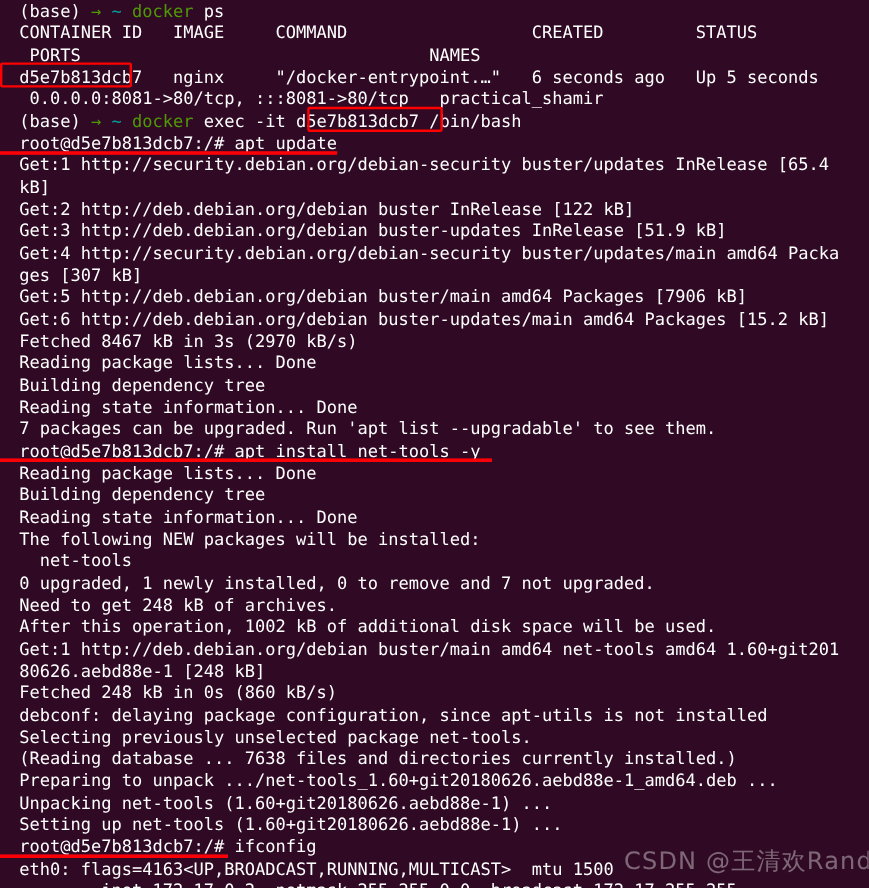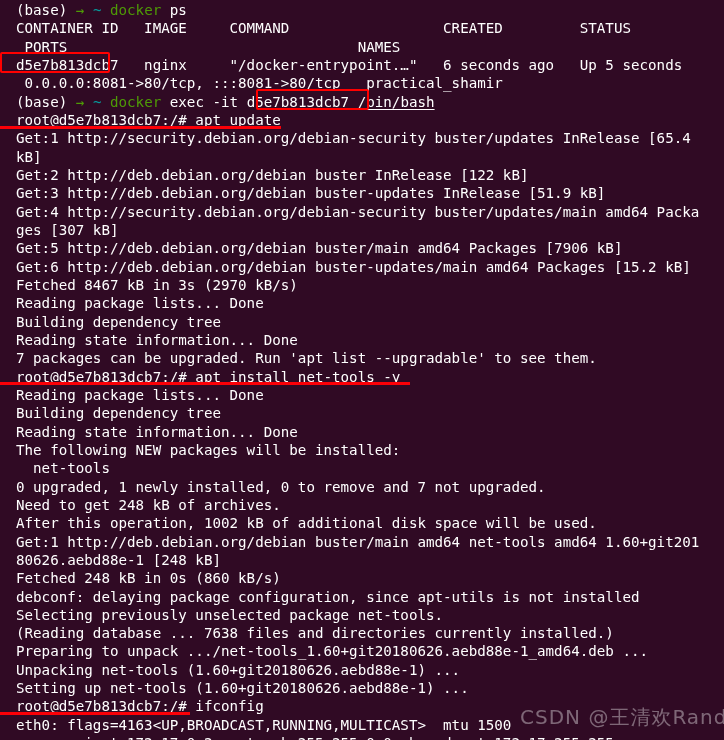--- a/index.html
+++ b/index.html
@@ -30,21 +30,21 @@
   }
   .line {
     height: 18.33px;
     white-space: pre;
     padding-left: 16px;
   }
   
   .c-white   { color: #ffffff; }
   .c-green   { color: #4e9a06; }
   .c-cyan    { color: #06989a; }
-  .underline { text-decoration: underline; text-underline-offset: 2px; }
+  .underline { text-underline-offset: 2px; }
 
   
   .anno-box {
     position: absolute;
     border: 2.5px solid #ff0000;
     border-radius: 2px;
     box-sizing: border-box;
     pointer-events: none;
   }
   .anno-underline {

